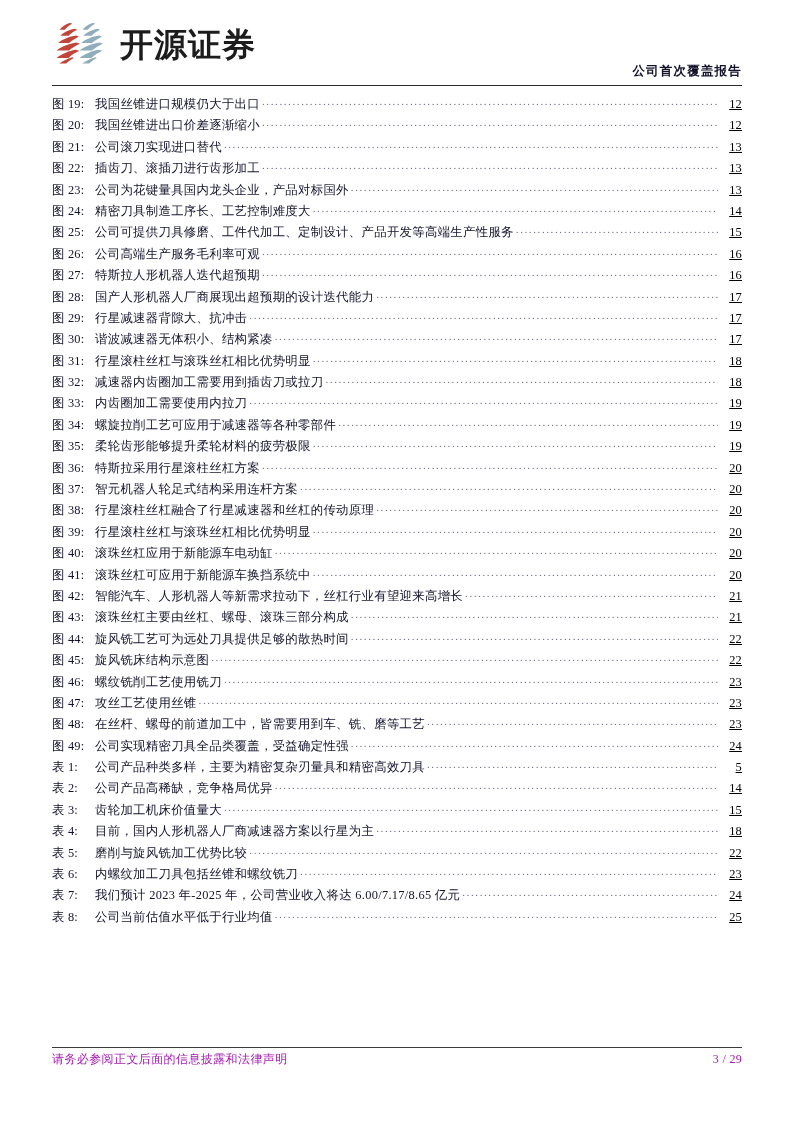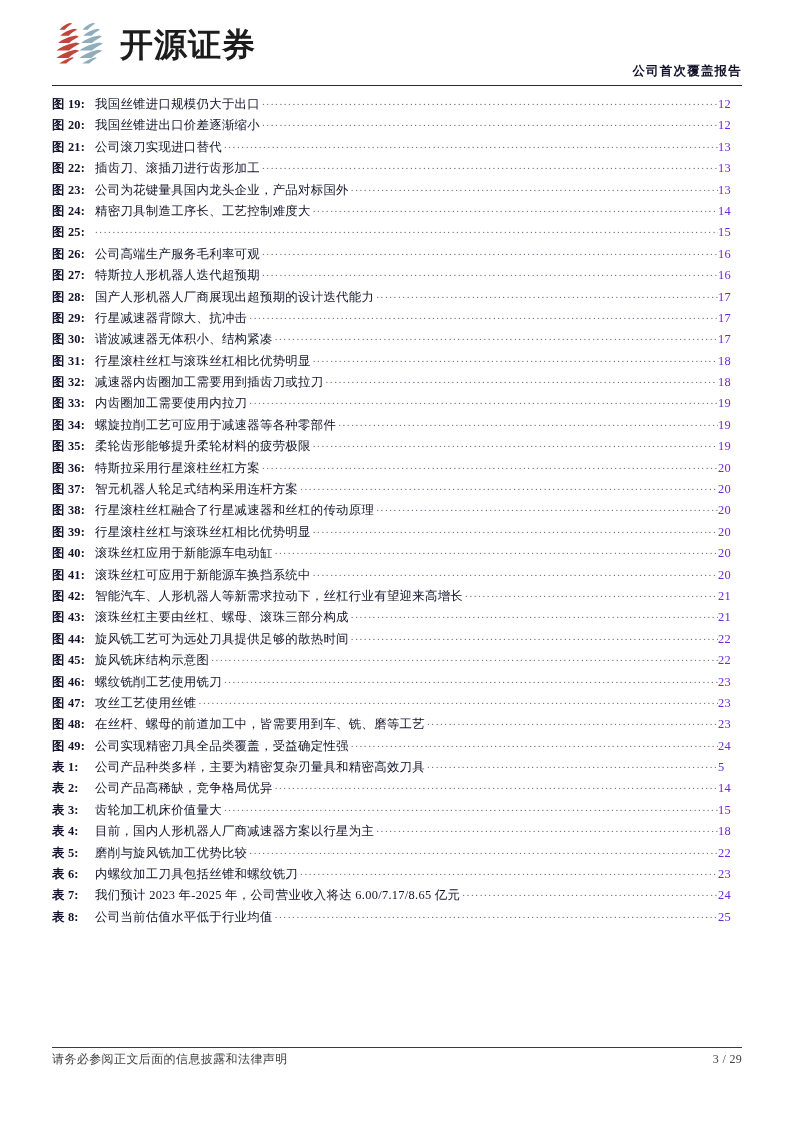--- a/index.html
+++ b/index.html
@@ -88,64 +88,65 @@
     align-items: baseline;
     height: 21.4px;
     font-size: 12.4px;
     color: #12122b;
     white-space: nowrap;
   }
   .toc-label {
     flex: 0 0 auto;
     width: 43px;
     letter-spacing: 0.2px;
-    font-weight: bold;
   }
   .toc-title {
     flex: 0 0 auto;
     letter-spacing: 0.3px;
     padding-right: 2px;
   }
   .toc-dots {
     flex: 1 1 auto;
     overflow: hidden;
     min-width: 4px;
     position: relative;
     top: -3px;
     color: #6b6b80;
     letter-spacing: 1.6px;
     font-size: 11px;
   }
   .toc-page {
     flex: 0 0 auto;
     width: 24px;
+    text-align: right;
     font-size: 12.4px;
-    color: #6d28d9;
+    color: #000000;
     letter-spacing: 0.2px;
+    text-decoration: underline;
   }
 
   
   .footer-rule {
     position: absolute;
     left: 52px;
     top: 1047px;
     width: 690px;
     height: 0;
     border-top: 1.1px solid #3a3a3a;
   }
   .footer {
     position: absolute;
     left: 52px;
     top: 1051px;
     width: 690px;
     display: flex;
     align-items: baseline;
     justify-content: space-between;
     font-size: 12px;
-    color: #404040;
+    color: #a21caf;
   }
   .footer-note { letter-spacing: 0.4px; }
   .footer-pageno { letter-spacing: 0.3px; }
 </style>
 </head>
 <body>
 
 <div class="page">
 
   <div class="header">
@@ -206,20 +207,21 @@
         <span class="toc-page">13</span>
       </div>
       <div class="toc-row">
         <span class="toc-label">图 24:</span>
         <span class="toc-title">精密刀具制造工序长、工艺控制难度大</span>
         <span class="toc-dots">........................................................................................................................................................................................................</span>
         <span class="toc-page">14</span>
       </div>
       <div class="toc-row">
         <span class="toc-label">图 25:</span>
+        <span class="toc-title">公司可提供刀具修磨、工件代加工、定制设计、产品开发等高端生产性服务</span>
         <span class="toc-dots">........................................................................................................................................................................................................</span>
         <span class="toc-page">15</span>
       </div>
       <div class="toc-row">
         <span class="toc-label">图 26:</span>
         <span class="toc-title">公司高端生产服务毛利率可观</span>
         <span class="toc-dots">........................................................................................................................................................................................................</span>
         <span class="toc-page">16</span>
       </div>
       <div class="toc-row">

